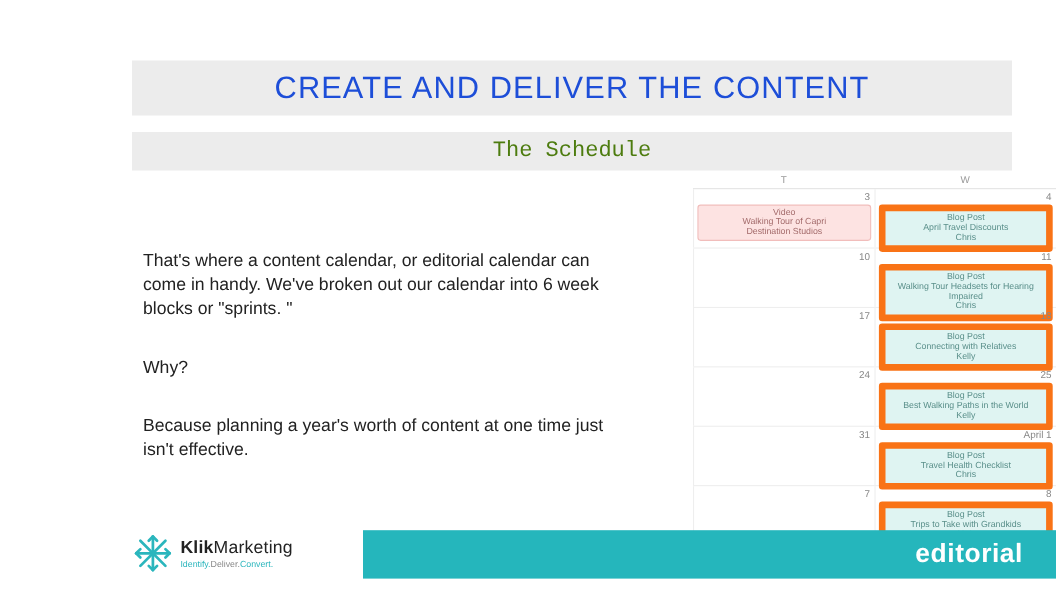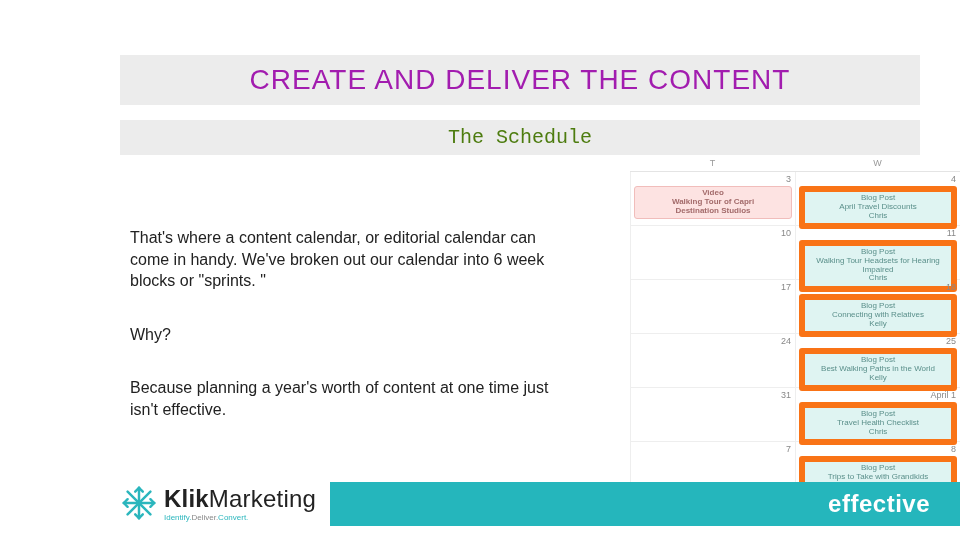--- a/index.html
+++ b/index.html
@@ -1,45 +1,45 @@
 <!DOCTYPE html>
 <html><head>
 <meta charset="utf-8">
 <style>
   * { box-sizing: border-box; margin: 0; padding: 0; }
   html, body { width: 960px; height: 540px; font-family: Arial, Helvetica, sans-serif; background:#fff; }
   .slide { position: relative; width: 960px; height: 540px; background:#fff; overflow:hidden; }
 
   .title-bar { position:absolute; top:55px; left:120px; right:40px; height:50px; background:#ececec; display:flex; align-items:center; justify-content:center; }
-  .title-bar span { font-size:28px; letter-spacing:1px; color:#a21caf; font-weight:400; }
+  .title-bar span { font-size:28px; letter-spacing:1px; color:#1d4ed8; font-weight:400; }
 
   .subtitle-bar { position:absolute; top:120px; left:120px; right:40px; height:35px; background:#ececec; display:flex; align-items:center; justify-content:center; }
   .subtitle-bar span { font-size:20px; color:#4d7c0f;font-family:Liberation Mono, monospace; }
 
   .body-text { position:absolute; top:195px; left:130px; width:420px; font-size:16px; color:#222; line-height:1.35; }
   .body-text p { margin-bottom:24px;margin-top:32px; }
 
   .calendar { position:absolute; top:155px; right:0; width:330px; font-size:9px; color:#6a8a8a; }
   .cal-head { display:flex; border-bottom:1px solid #e4e4e4; }
   .cal-head div { flex:1; text-align:center; padding:3px 0; color:#999; font-size:9px; }
   .cal-row { display:flex; height:54px; border-bottom:1px solid #eee; }
   .cal-cell { flex:1; position:relative; padding:2px 3px; border-left:1px solid #eee; }
   .cal-date { position:absolute; top:2px; right:4px; font-size:9px; color:#888; }
   .cal-card { margin-top:12px; border-radius:3px; padding:2px 2px 3px; text-align:center; line-height:1.1; }
-  .card-pink { background:#fde3e2; border:1px solid #f1bdbb; color:#a36b6b;font-weight:bold; }
+  .card-pink { background:#fde3e2; border:1px solid #f1bdbb; color:#a36b6b; }
   .card-teal { background:#dff4f2; border:6px solid #f97316; color:#5a8f8a; }
   .cal-card .ck-title { font-size:8px; }
   .cal-card .ck-line { font-size:8px; }
   .cal-card .ck-author { font-size:8px; }
 
   .footer-left { position:absolute; left:120px; bottom:18px; display:flex; align-items:center; gap:6px; }
   .snowflake { width:38px; height:38px; }
   .snowflake svg { width:38px; height:38px; }
   .klik-text { display:flex; flex-direction:column; }
-  .klik-main { font-size:24px; font-weight:700; color:#222; letter-spacing:0.2px; }
+  .klik-main { font-size:16px; font-weight:700; color:#222; letter-spacing:0.2px; }
   .klik-main .m { font-weight:400; }
   .klik-tag { font-size:8px; color:#888; }
   .klik-tag .a { color:#2bb6bd;text-align:center; } .klik-tag .b{ color:#888;} .klik-tag .c{color:#2bb6bd;}
 
   .footer-bar { position:absolute; right:0; bottom:14px; width:630px; height:44px; background:#25b6bc; display:flex; align-items:center; justify-content:flex-end; padding-right:30px; }
   .footer-bar span { color:#fff; font-size:24px; font-weight:700; letter-spacing:0.5px; font-family: Arial, sans-serif; }
 </style>
 </head>
 <body>
 
@@ -150,21 +150,21 @@
           <div class="ck-title">Blog Post</div>
           <div class="ck-line">Trips to Take with Grandkids</div>
           <div class="ck-author">Chris</div>
         </div>
       </div>
     </div>
 
   </div>
 
   <div class="footer-bar">
-    <span>effective</span>
+    <span>editorial</span>
   </div>
 
   <div class="footer-left">
     <span class="snowflake">
       <svg viewBox="0 0 40 40">
         <g stroke="#2bb6bd" stroke-width="2.6" stroke-linecap="round" fill="none">
           <line x1="20" y1="4" x2="20" y2="36"></line>
           <line x1="4" y1="20" x2="36" y2="20"></line>
           <line x1="8" y1="8" x2="32" y2="32"></line>
           <line x1="32" y1="8" x2="8" y2="32"></line>

